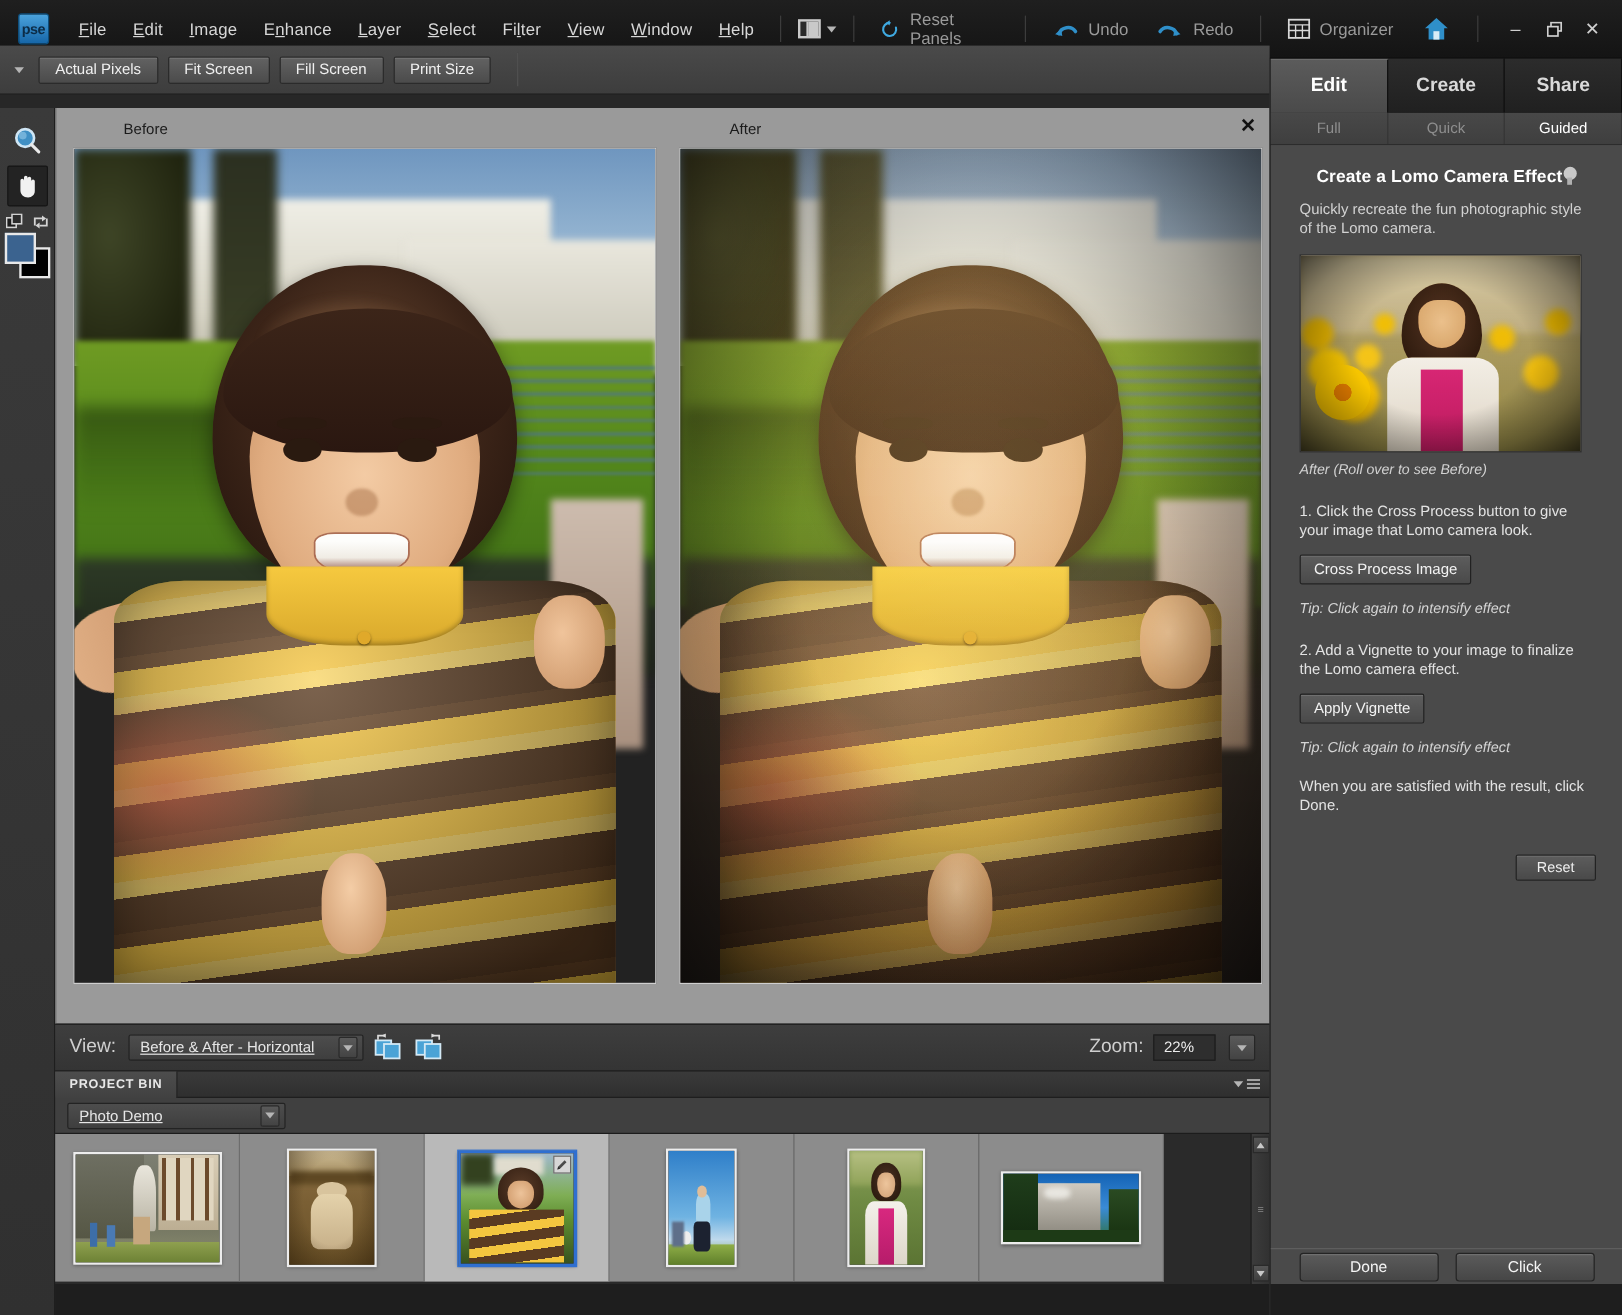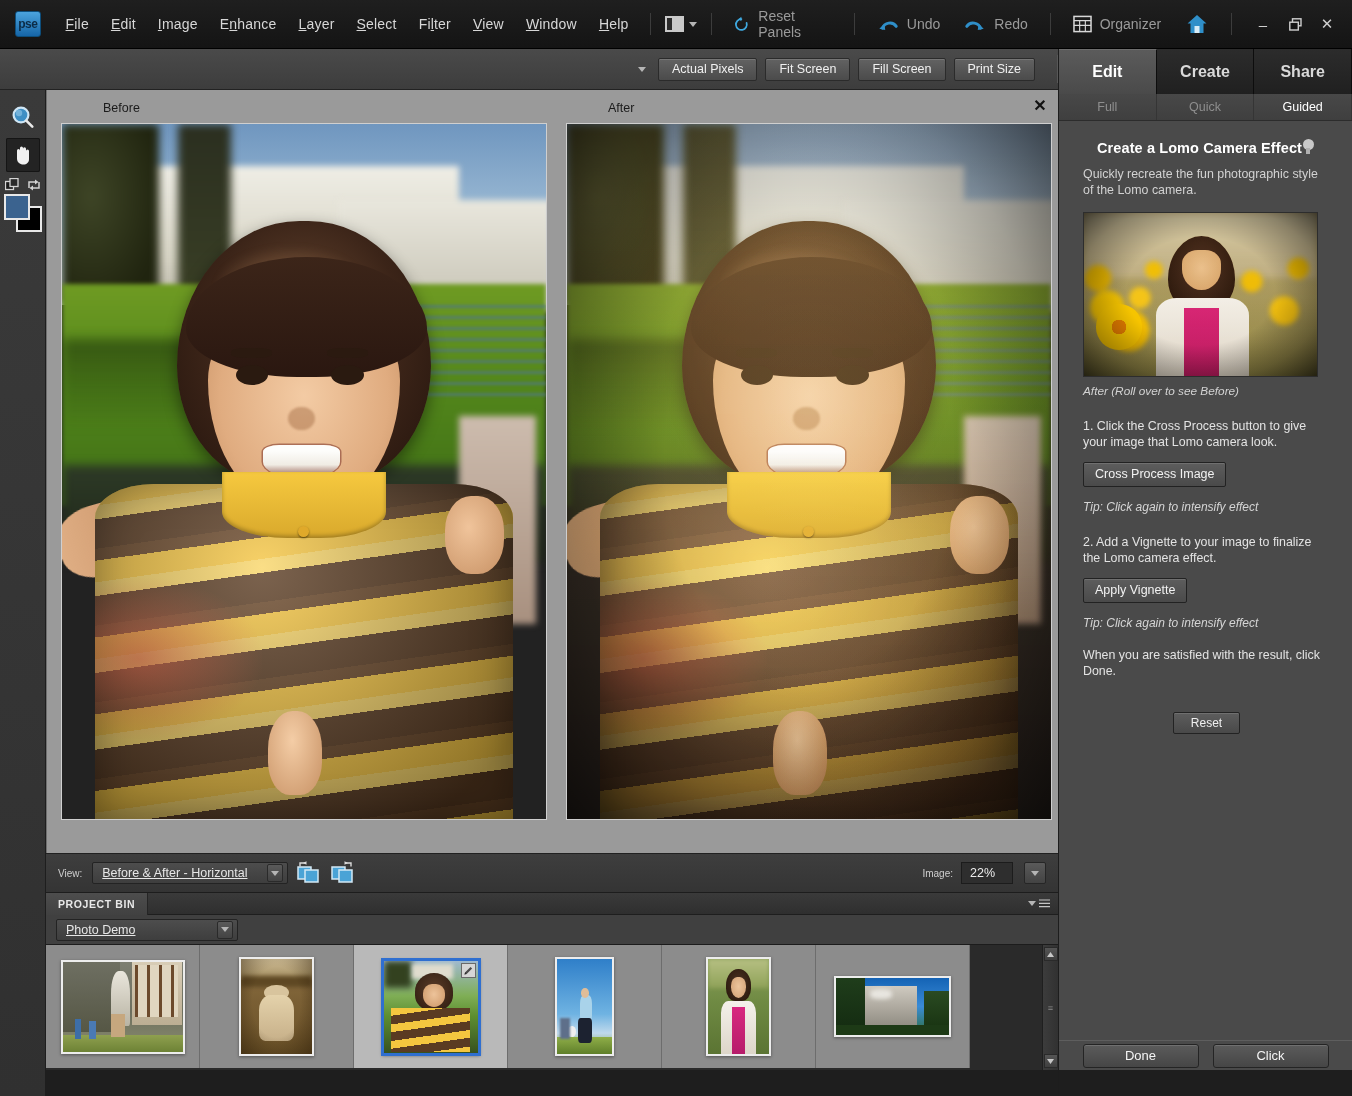--- a/index.html
+++ b/index.html
@@ -52,24 +52,24 @@
     color: #9a9a9a; font-size: 14px;
   }
   .winbtns { display: flex; align-items: center; gap: 2px; margin-left: 6px; margin-right: 10px; }
   .winbtn {
     width: 30px; height: 28px; display: flex; align-items: center; justify-content: center;
     color: #cfcfcf; font-size: 15px; cursor: default;
   }
 
   
   .optionsbar {
-    position: absolute; left: 0; top: 49px; width: 1058px; height: 41px;
+    position: absolute; left: 0; top: 38px; width: 1058px; height: 41px;
     background: linear-gradient(180deg,#4a4a4a 0%, #3d3d3d 100%);
     border-bottom: 1px solid #222;
-    display: flex; align-items: center; justify-content: flex-end;
+    display: flex; align-items: center;
   }
   .opt-caret {
     width: 16px; margin-left: 8px; display:flex; align-items:center; justify-content:center;
   }
   .opt-btn {
     margin-left: 8px; height: 23px; padding: 0 13px;
     background: linear-gradient(180deg,#626262 0%, #4b4b4b 100%);
     border: 1px solid #2b2b2b; border-radius: 2px;
     color: #f0f0f0; font-size: 12.5px; line-height: 21px; cursor: default;
     box-shadow: inset 0 1px 0 rgba(255,255,255,.13);
@@ -243,21 +243,21 @@
     mix-blend-mode: overlay;
   }
 
   
   .viewbar {
     position: absolute; left: 46px; top: 853px; width: 1012px; height: 40px;
     background: linear-gradient(180deg,#3e3e3e 0%,#343434 100%);
     border-top: 1px solid #212121; border-bottom: 1px solid #1d1d1d;
     display: flex; align-items: center; padding: 0 12px;
   }
-  .lbl { color: #cfcfcf; font-size: 10px; }
+  .lbl { color: #cfcfcf; font-size: 16px; }
   .combo {
     height: 22px; background: linear-gradient(180deg,#4d4d4d,#3e3e3e);
     border: 1px solid #232323; border-radius: 2px;
     color: #e6e6e6; font-size: 12.5px; display: flex; align-items: center;
     padding: 0 4px 0 9px; cursor: default; gap: 10px; text-decoration: underline;
   }
   .combo .cv { flex: 1; }
   .combo .arw {
     width: 16px; height: 18px; display:flex; align-items:center; justify-content:center;
     background: linear-gradient(180deg,#5a5a5a,#434343); border: 1px solid #2a2a2a; border-radius:2px;
@@ -406,21 +406,21 @@
   .step { color:#e3e3e3; font-size:12.4px; line-height:16px; margin-top: 20px; }
   .gbtn {
     display:inline-block; margin-top: 12px; height: 25px; padding: 0 11px;
     background: linear-gradient(180deg,#5d5d5d 0%, #4a4a4a 100%);
     border:1px solid #222; border-radius:2px;
     color:#f2f2f2; font-size:12.5px; line-height:23px; cursor:default;
     box-shadow: inset 0 1px 0 rgba(255,255,255,.12);
   }
   .tip { color:#d5d5d5; font-size:12px; font-style: italic; margin-top: 13px; }
   .closing { color:#e3e3e3; font-size:12.4px; line-height:16px; margin-top: 17px; }
-  .reset-row { display:flex; justify-content:center; margin-top: 33px; }
+  .reset-row { display:flex; justify-content:flex-end; margin-top: 33px; }
   .reset-btn {
     height: 22px; padding: 0 17px;
     background: linear-gradient(180deg,#5d5d5d,#494949);
     border:1px solid #232323; border-radius:2px;
     color:#efefef; font-size:12px; line-height:20px; cursor:default;
     box-shadow: inset 0 1px 0 rgba(255,255,255,.12);
   }
   .rfooter {
     position:absolute; left:0; right:0; bottom:26px; height:30px;
     background:#4a4a4a; border-top:1px solid #5e5e5e;
@@ -664,21 +664,21 @@
     </div>
     <div class="vbtn">
       <svg width="26" height="24" viewBox="0 0 26 24">
         <rect x="2" y="6" width="13" height="12" fill="#4aa3d6" stroke="#d3e9f5" stroke-width="1.5"></rect>
         <rect x="9" y="9" width="13" height="12" fill="#4aa3d6" stroke="#d3e9f5" stroke-width="1.5"></rect>
         <path d="M21 5.5V2h-5" stroke="#dcdcdc" stroke-width="1.4" fill="none"></path>
         <path d="M14.5 0.2L18 2l-3.5 1.8z" fill="#dcdcdc"></path>
       </svg>
     </div>
     <div style="margin-left:auto; display:flex; align-items:center; gap:8px;">
-      <span class="lbl">Image:</span>
+      <span class="lbl">Zoom:</span>
       <div class="zoom-box">22%</div>
       <div class="zoom-arw">
         <span class="caret-d"></span>
       </div>
     </div>
   </div>
 
   <div class="binhead">
     <div class="bintab">PROJECT BIN</div>
     <div class="binmenu">

